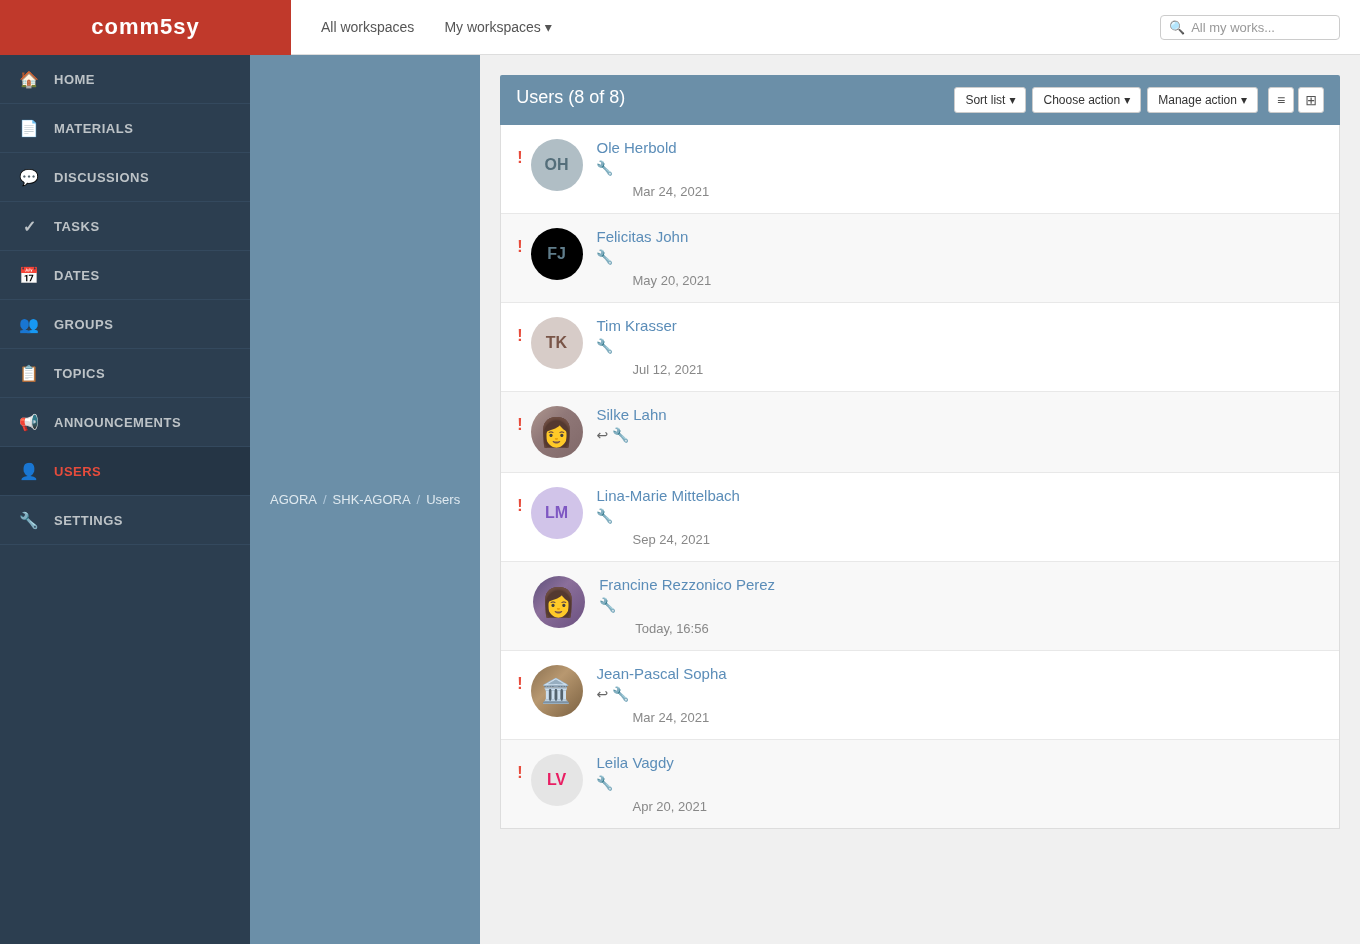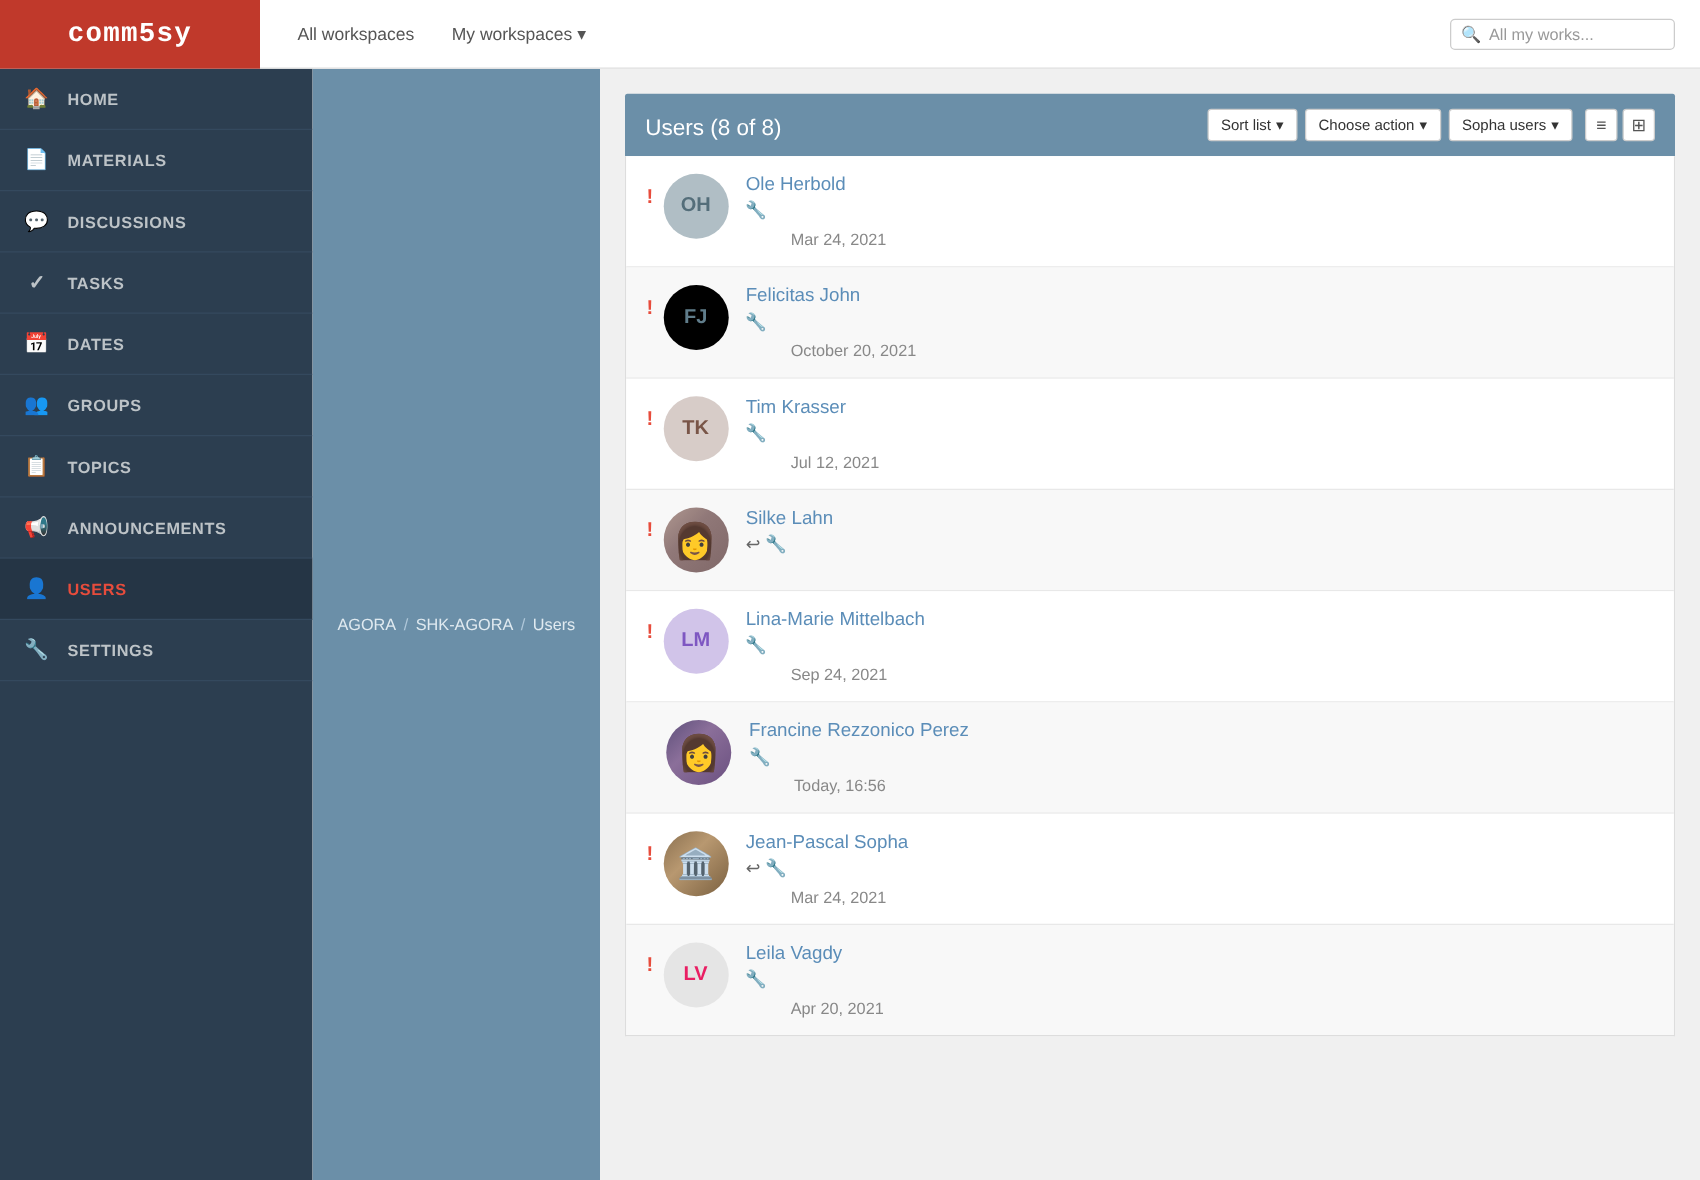--- a/index.html
+++ b/index.html
@@ -9,29 +9,28 @@
     .top-nav {
       background: #fff;
       height: 55px;
       display: flex;
       align-items: center;
       padding: 0 20px;
       border-bottom: 1px solid #ddd;
       flex-shrink: 0;
     }
     .logo-area {
-      width: 208px;
+      width: 291px;
       background: #c0392b;
       height: 55px;
       display: flex;
       align-items: center;
       justify-content: center;
       flex-shrink: 0;
       margin-left: -20px;
-      font-family: Liberation Mono, monospace;
     }
     .logo-text {
       color: #fff;
       font-size: 22px;
       font-weight: bold;
       letter-spacing: 1px;
     }
     .nav-links {
       display: flex;
       align-items: center;
@@ -133,21 +132,21 @@
       padding: 20px;
       background: #f0f0f0;
     }
 
     
     .panel-header {
       background: #6b8fa8;
       color: #fff;
       padding: 12px 16px;
       display: flex;
-      align-items: flex-end;
+      align-items: flex-start;
       justify-content: space-between;
       border-radius: 2px 2px 0 0;
       flex-shrink: 0;
     }
     .panel-title {
       font-size: 18px;
       font-weight: normal;
     }
     .header-actions {
       display: flex;
@@ -353,21 +352,21 @@
           <div class="header-actions">
             <button class="btn-action">
               <span>Sort list</span>
               <span>▾</span>
             </button>
             <button class="btn-action">
               <span>Choose action</span>
               <span>▾</span>
             </button>
             <button class="btn-action">
-              <span>Sopha users</span>
+              <span>Manage action</span>
               <span>▾</span>
             </button>
             <div class="view-icons">
               <div class="view-icon">≡</div>
               <div class="view-icon">⊞</div>
             </div>
           </div>
         </div>
 
         <div class="users-list-container" id="users-list-container">
@@ -385,21 +384,21 @@
               <div class="user-col3"></div>
             </div>
             <div class="user-row">
               <span class="exclamation">!</span>
               <div class="user-avatar fj">FJ</div>
               <div class="user-info">
                 <span class="user-name">Felicitas John</span>
                 <div class="user-icons small-icons">
                   <span style="cursor: pointer; color: rgb(102, 102, 102); font-size: 14px;">🔧</span>
                 </div>
-                <span class="user-date">October 20, 2021</span>
+                <span class="user-date">May 20, 2021</span>
               </div>
               <div class="user-col2"></div>
               <div class="user-col3"></div>
             </div>
             <div class="user-row">
               <span class="exclamation">!</span>
               <div class="user-avatar tk">TK</div>
               <div class="user-info">
                 <span class="user-name">Tim Krasser</span>
                 <div class="user-icons small-icons">

